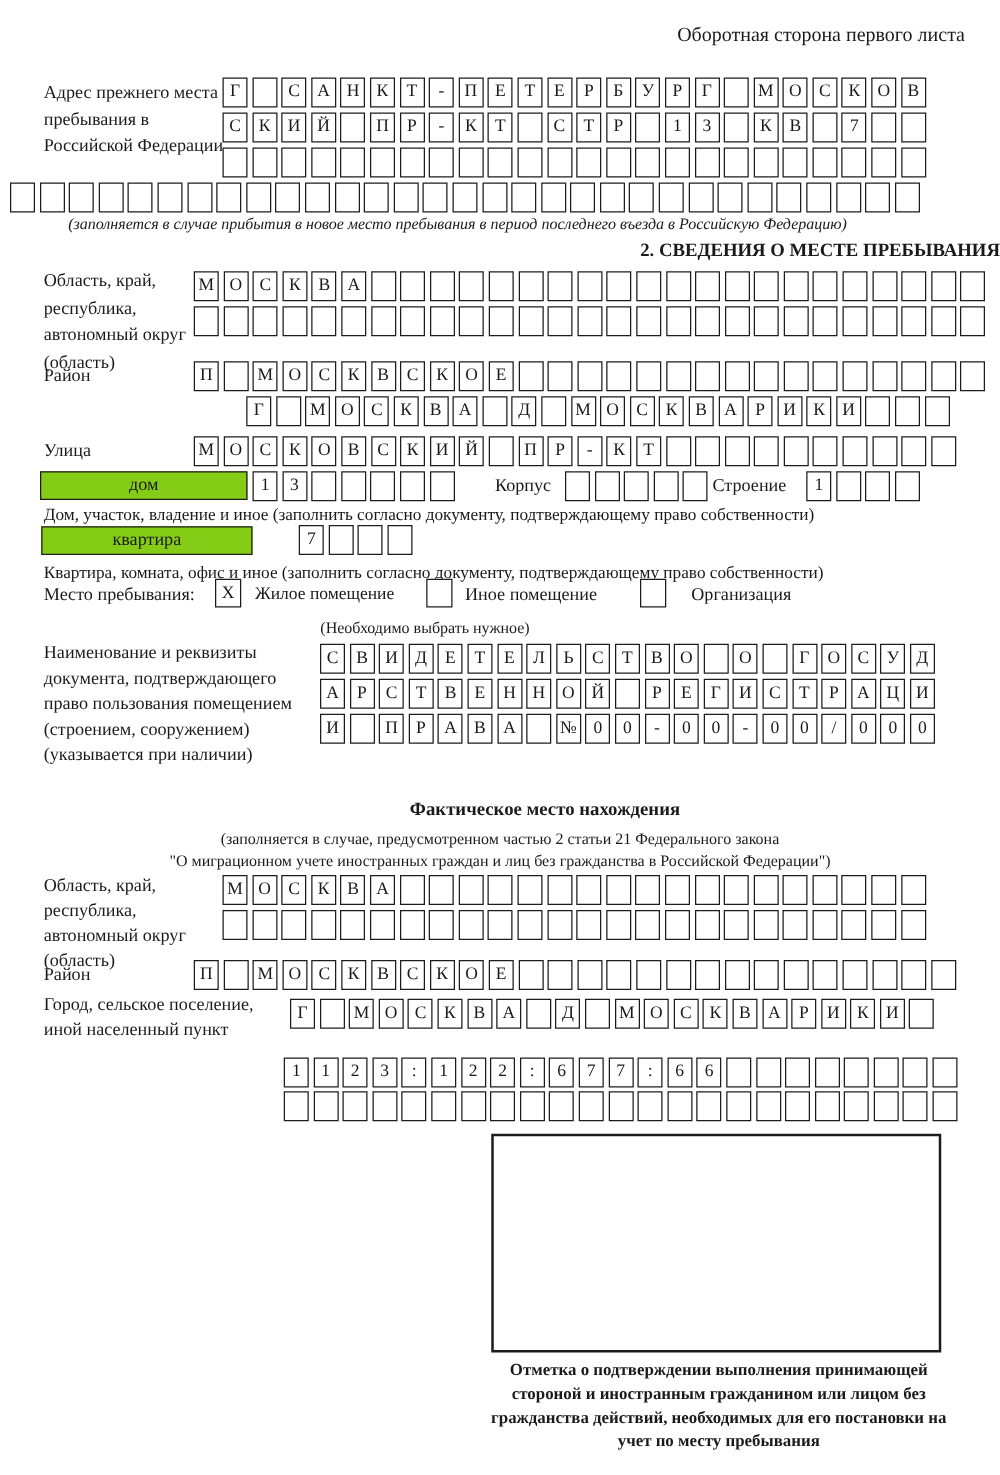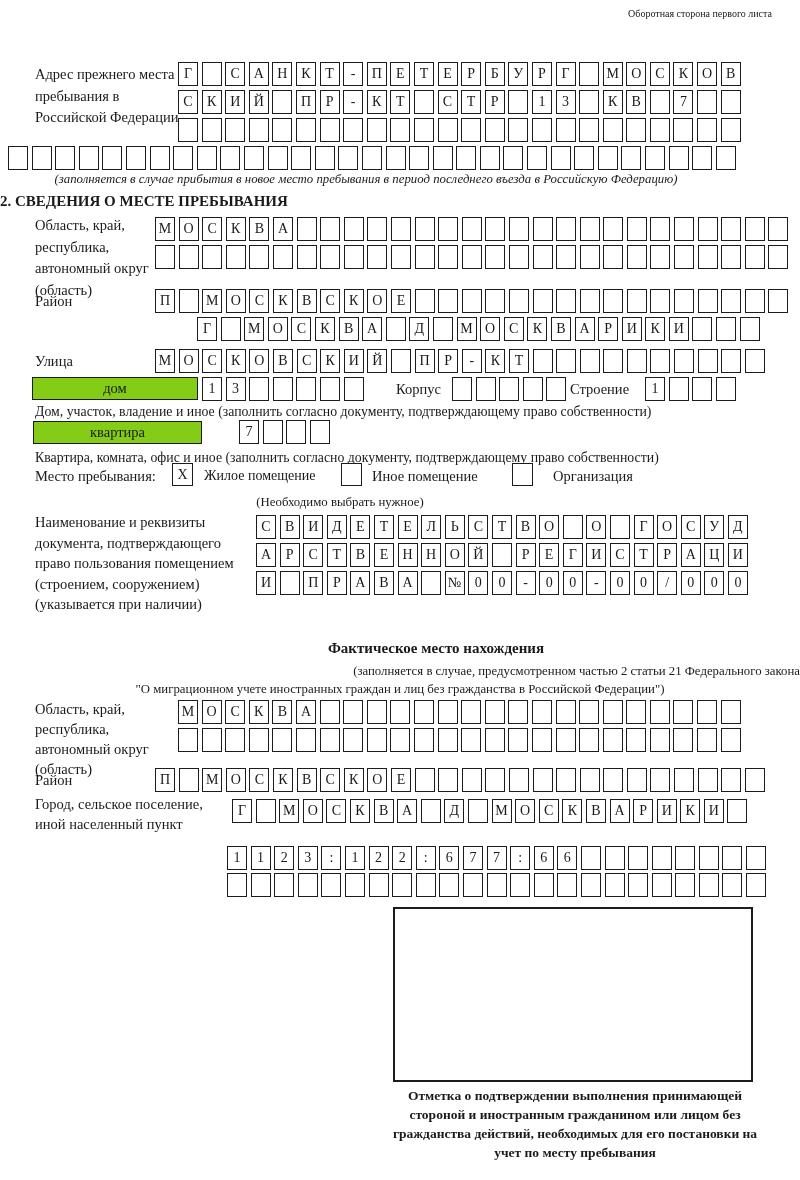--- a/index.html
+++ b/index.html
@@ -22,28 +22,28 @@
     box-sizing:border-box;border:1.7px solid #1c1c1c;display:flex;
     align-items:center;justify-content:center;font-size:14.5px;background:#84cc16;
   }
   .checkbox{
     width:21px;height:23px;box-sizing:border-box;border:1.7px solid #1c1c1c;
     display:flex;align-items:center;justify-content:center;font-size:14px;background:#fff;
   }
   .stampbox{box-sizing:border-box;border:2px solid #1c1c1c;background:#fff;}
   .caption{font-size:13.5px;line-height:19px;font-weight:bold;}
   
-  .p-title{top:8px;right:28px;font-size:10px;}
+  .p-title{top:20px;right:28px;font-size:16px;}
   .p-prevlabel{left:35px;top:64px;width:145px;}
   .p-prev-r1{left:178px;top:62px;}
   .p-prev-r2{left:178px;top:90px;}
   .p-prev-r3{left:178px;top:118px;}
   .p-prev-r4{left:8px;top:146px;}
   .p-note1{left:0;top:171px;width:732px;text-align:center;font-style:italic;}
-  .p-sec2{left:0;top:193px;width:800px;text-align:left;}
+  .p-sec2{left:0;top:193px;width:800px;text-align:right;}
   .p-obl-label{left:35px;top:215px;width:122px;}
   .p-obl-r1{left:155px;top:217px;}
   .p-obl-r2{left:155px;top:245px;}
   .p-ray-label{left:35px;top:291px;}
   .p-ray-row{left:155px;top:289px;}
   .p-gor-label{left:35px;top:313px;width:160px;}
   .p-gor-row{left:197px;top:317px;}
   .p-ul-label{left:35px;top:351px;}
   .p-ul-row{left:155px;top:349px;}
   .p-dom-box{left:32px;top:377px;width:166px;height:23px;}
@@ -62,21 +62,21 @@
   .p-cb2{left:341px;top:463px;}
   .p-opt2{left:372px;top:468px;font-size:14.5px;}
   .p-cb3{left:512px;top:463px;}
   .p-opt3{left:553px;top:468px;font-size:14.5px;}
   .p-need{left:155px;top:494px;width:370px;text-align:center;}
   .p-doc-label{left:35px;top:512px;width:220px;line-height:20.5px;}
   .p-doc-r1{left:256px;top:515px;}
   .p-doc-r2{left:256px;top:543px;}
   .p-doc-r3{left:256px;top:571px;}
   .p-fact-title{left:0;top:640px;width:800px;text-align:center;padding-left:36px;}
-  .p-fact-note1{left:0;top:663px;width:800px;text-align:right;}
+  .p-fact-note1{left:0;top:663px;width:800px;text-align:center;}
   .p-fact-note2{left:0;top:681px;width:800px;text-align:center;}
   .p-fobl-label{left:35px;top:699px;width:138px;line-height:20px;}
   .p-fobl-r1{left:178px;top:700px;}
   .p-fobl-r2{left:178px;top:728px;}
   .p-fray-label{left:35px;top:770px;}
   .p-fray-row{left:155px;top:768px;}
   .p-fgor-label{left:35px;top:794px;width:198px;line-height:20px;}
   .p-fgor-row{left:232px;top:799px;}
   .p-kad-label{left:35px;top:833px;width:182px;line-height:20px;}
   .p-kad-r1{left:227px;top:846px;}

